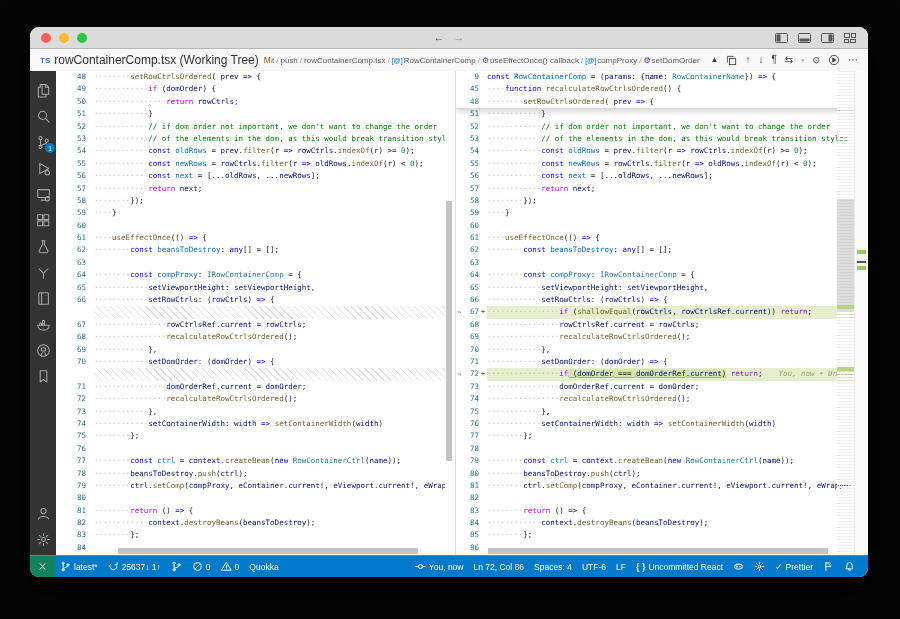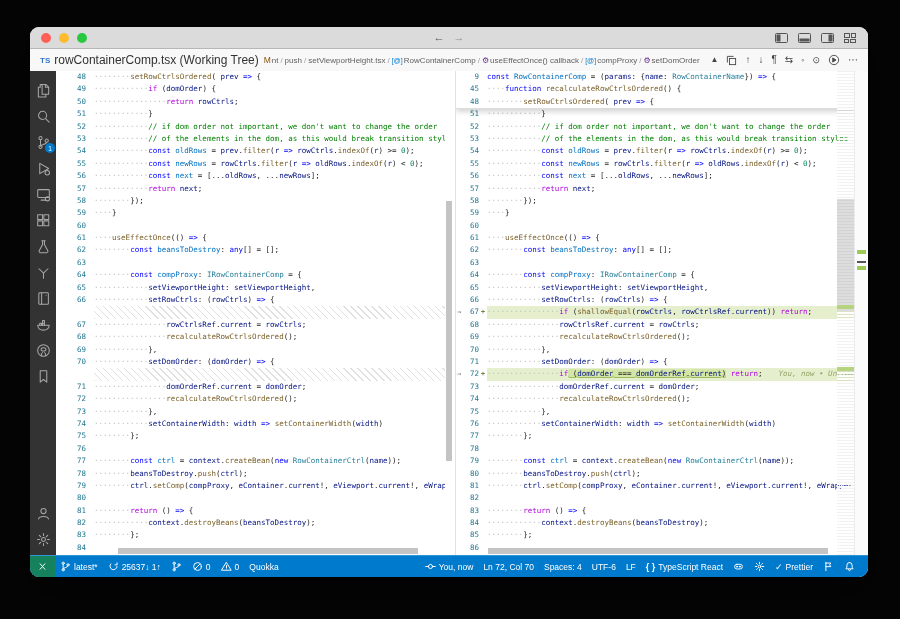--- a/index.html
+++ b/index.html
@@ -134,21 +134,21 @@
     <span class="modbadge">M</span>
     <div class="crumbs" id="crumbs">
           <span class="crumb">ct</span>
           <span class="crumb-sep">/</span>
           <span class="crumb">src</span>
           <span class="crumb-sep">/</span>
           <span class="crumb">current</span>
           <span class="crumb-sep">/</span>
           <span class="crumb">push</span>
           <span class="crumb-sep">/</span>
-          <span class="crumb">setViewportHeight.tsx</span>
+          <span class="crumb">rowContainerComp.tsx</span>
           <span class="crumb-sep">/</span>
           <span class="crumb"><span class="sym-var">[@]</span>RowContainerComp</span>
           <span class="crumb-sep">/</span>
           <span class="crumb"><span class="sym-method">⚙</span>useEffectOnce() callback</span>
           <span class="crumb-sep">/</span>
           <span class="crumb"><span class="sym-var">[@]</span>compProxy</span>
           <span class="crumb-sep">/</span>
           <span class="crumb"><span class="sym-method">⚙</span>setDomOrder</span>
         </div>
     <div class="eactions" id="eactions">
@@ -454,36 +454,36 @@
           <span class="sb-item">
             <span style="display:inline-flex;align-items:center;">
               <svg width="11" height="11" viewBox="0 0 16 16" fill="none" stroke="#fff" stroke-width="1.4" stroke-linecap="round" stroke-linejoin="round">
                 <circle cx="8" cy="8" r="3"></circle>
                 <path d="M1 8h4M11 8h4"></path>
               </svg>
             </span>
             <span>You, now</span>
           </span>
           <span class="sb-item">
-            <span>Ln 72, Col 70</span>
+            <span>Ln 72, Col 86</span>
           </span>
           <span class="sb-item">
             <span>Spaces: 4</span>
           </span>
           <span class="sb-item">
             <span>UTF-6</span>
           </span>
           <span class="sb-item">
             <span>LF</span>
           </span>
           <span class="sb-item">
             <span style="display:inline-flex;align-items:center;">
               <span style="font-size:9px;font-weight:bold;">{ }</span>
             </span>
-            <span>TypeScript React</span>
+            <span>Uncommitted React</span>
           </span>
           <span class="sb-item">
             <span style="display:inline-flex;align-items:center;">
               <svg width="11" height="11" viewBox="0 0 16 16" fill="none" stroke="#fff" stroke-width="1.4" stroke-linecap="round" stroke-linejoin="round">
                 <rect x="2.4" y="4.8" width="11.2" height="6.8" rx="3.2"></rect>
                 <circle cx="5.9" cy="8.2" r=".8" fill="#fff"></circle>
                 <circle cx="10.1" cy="8.2" r=".8" fill="#fff"></circle>
               </svg>
             </span>
           </span>

